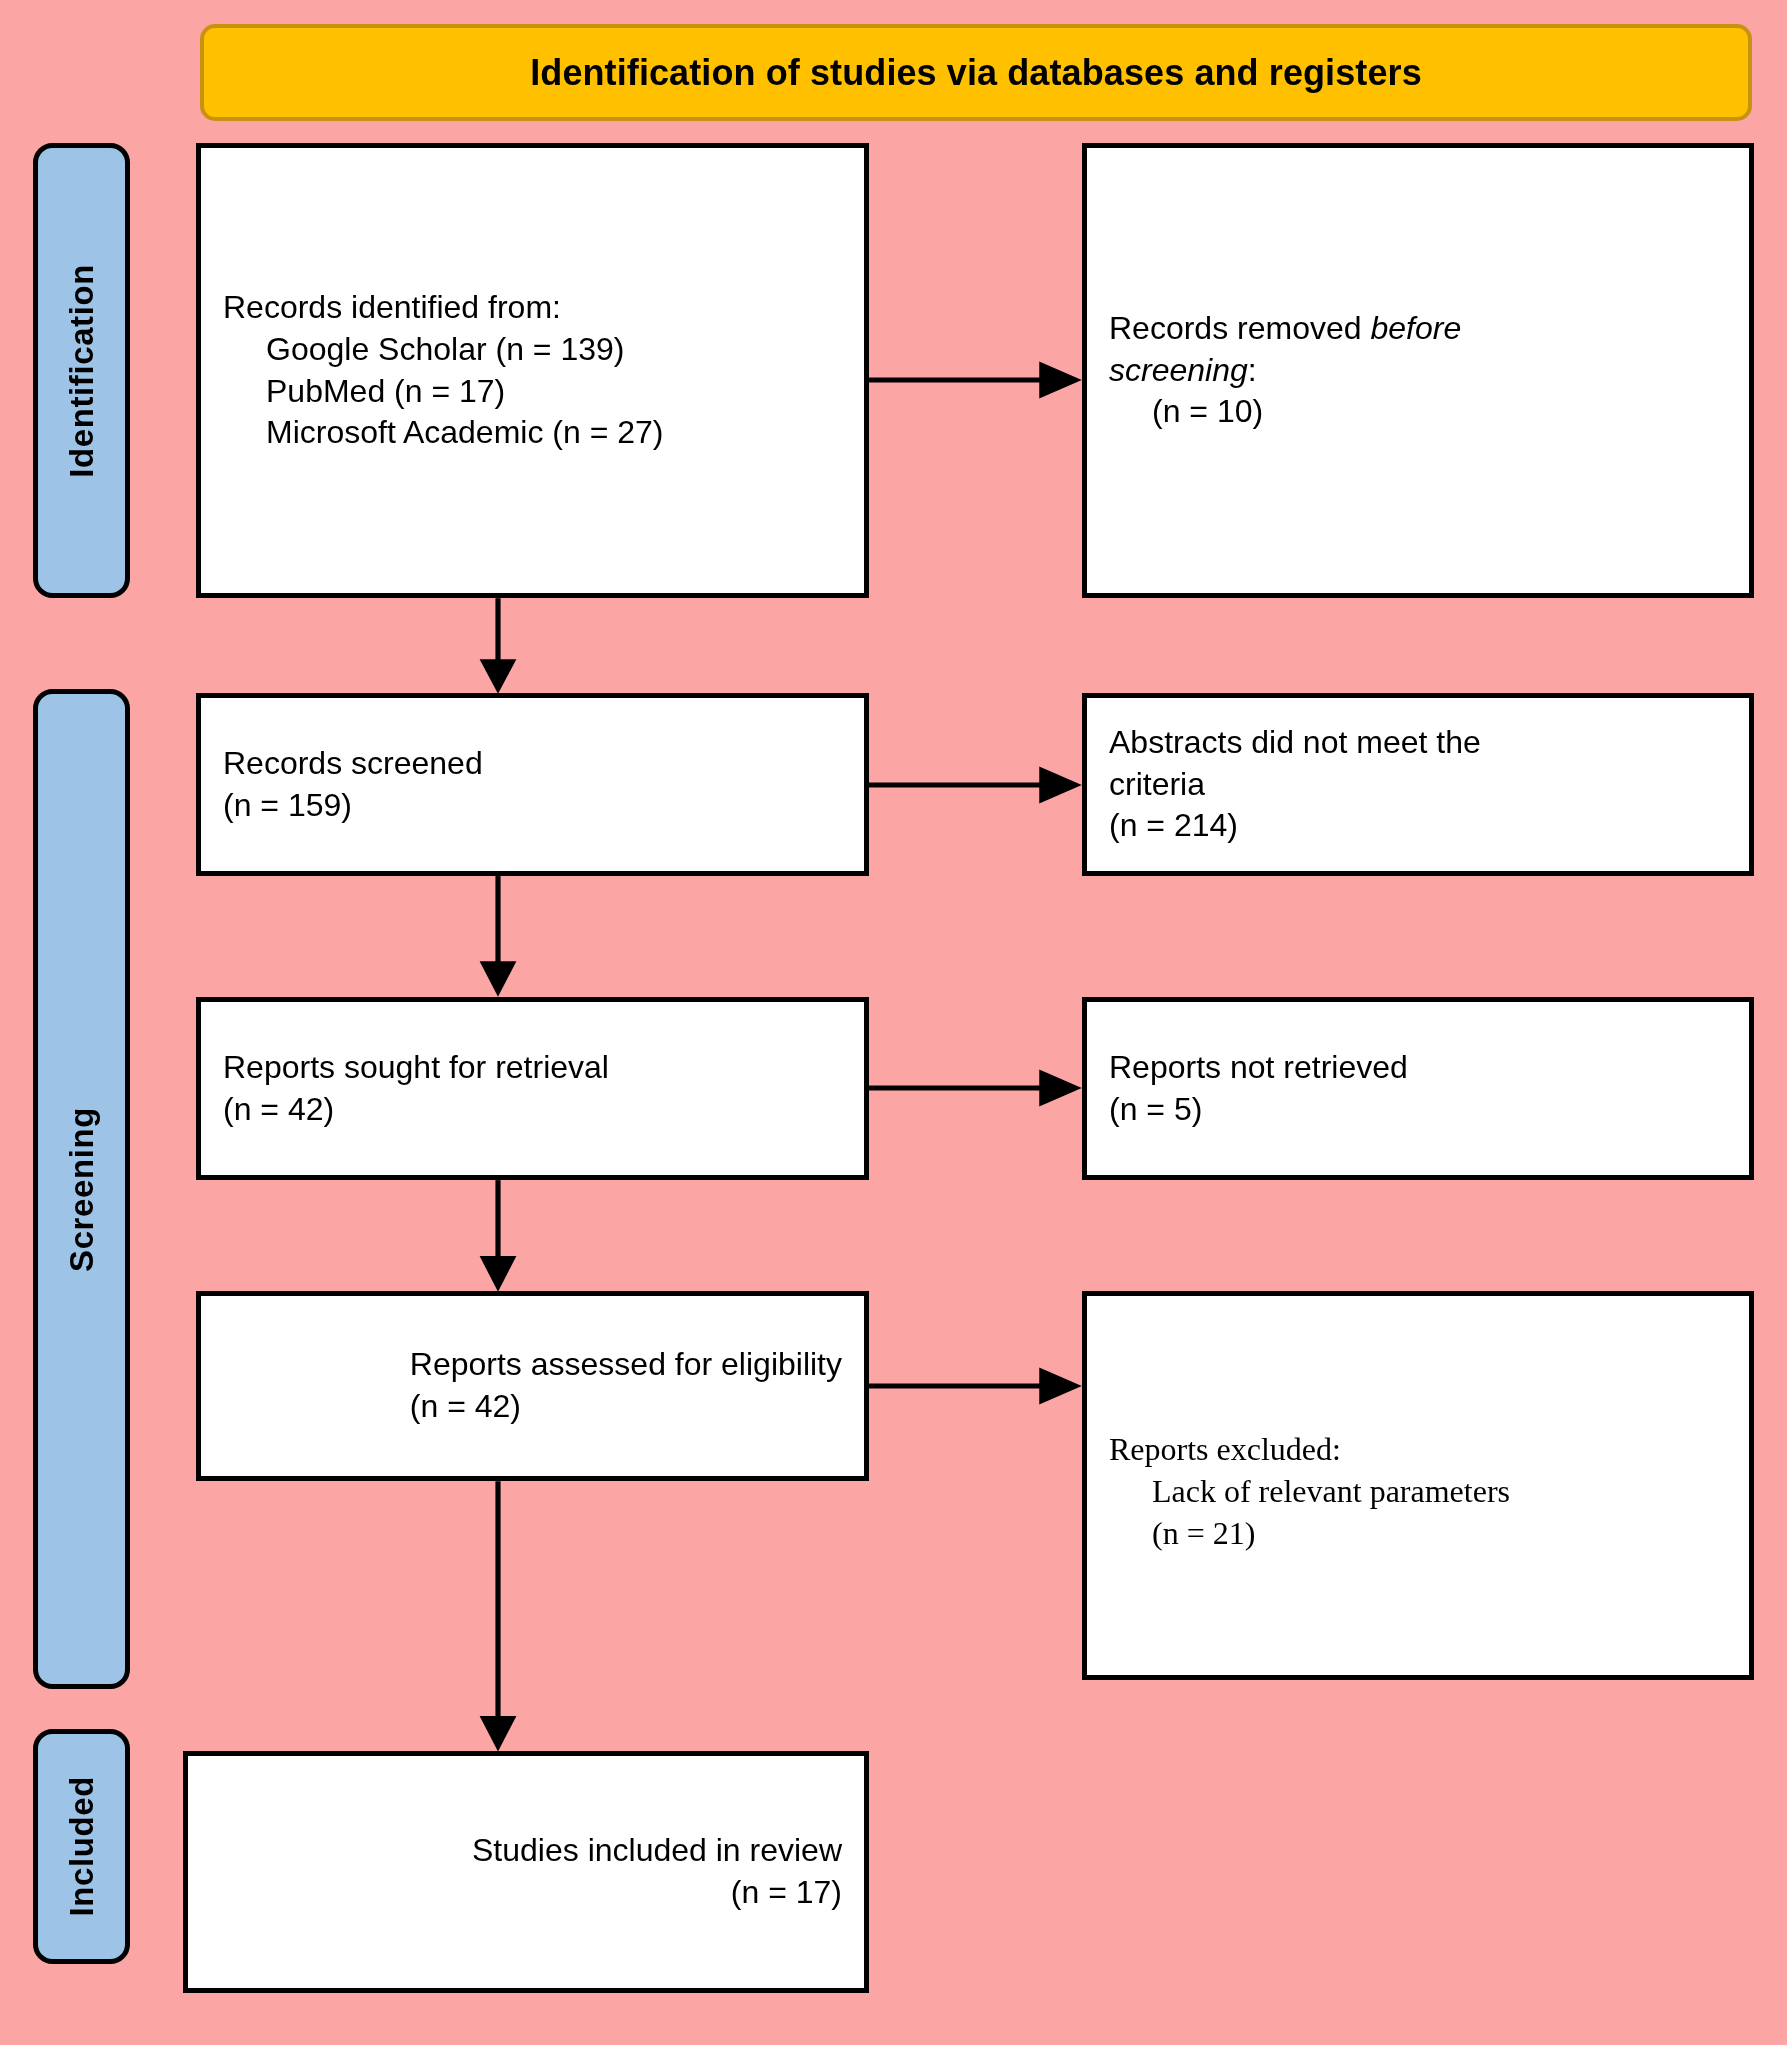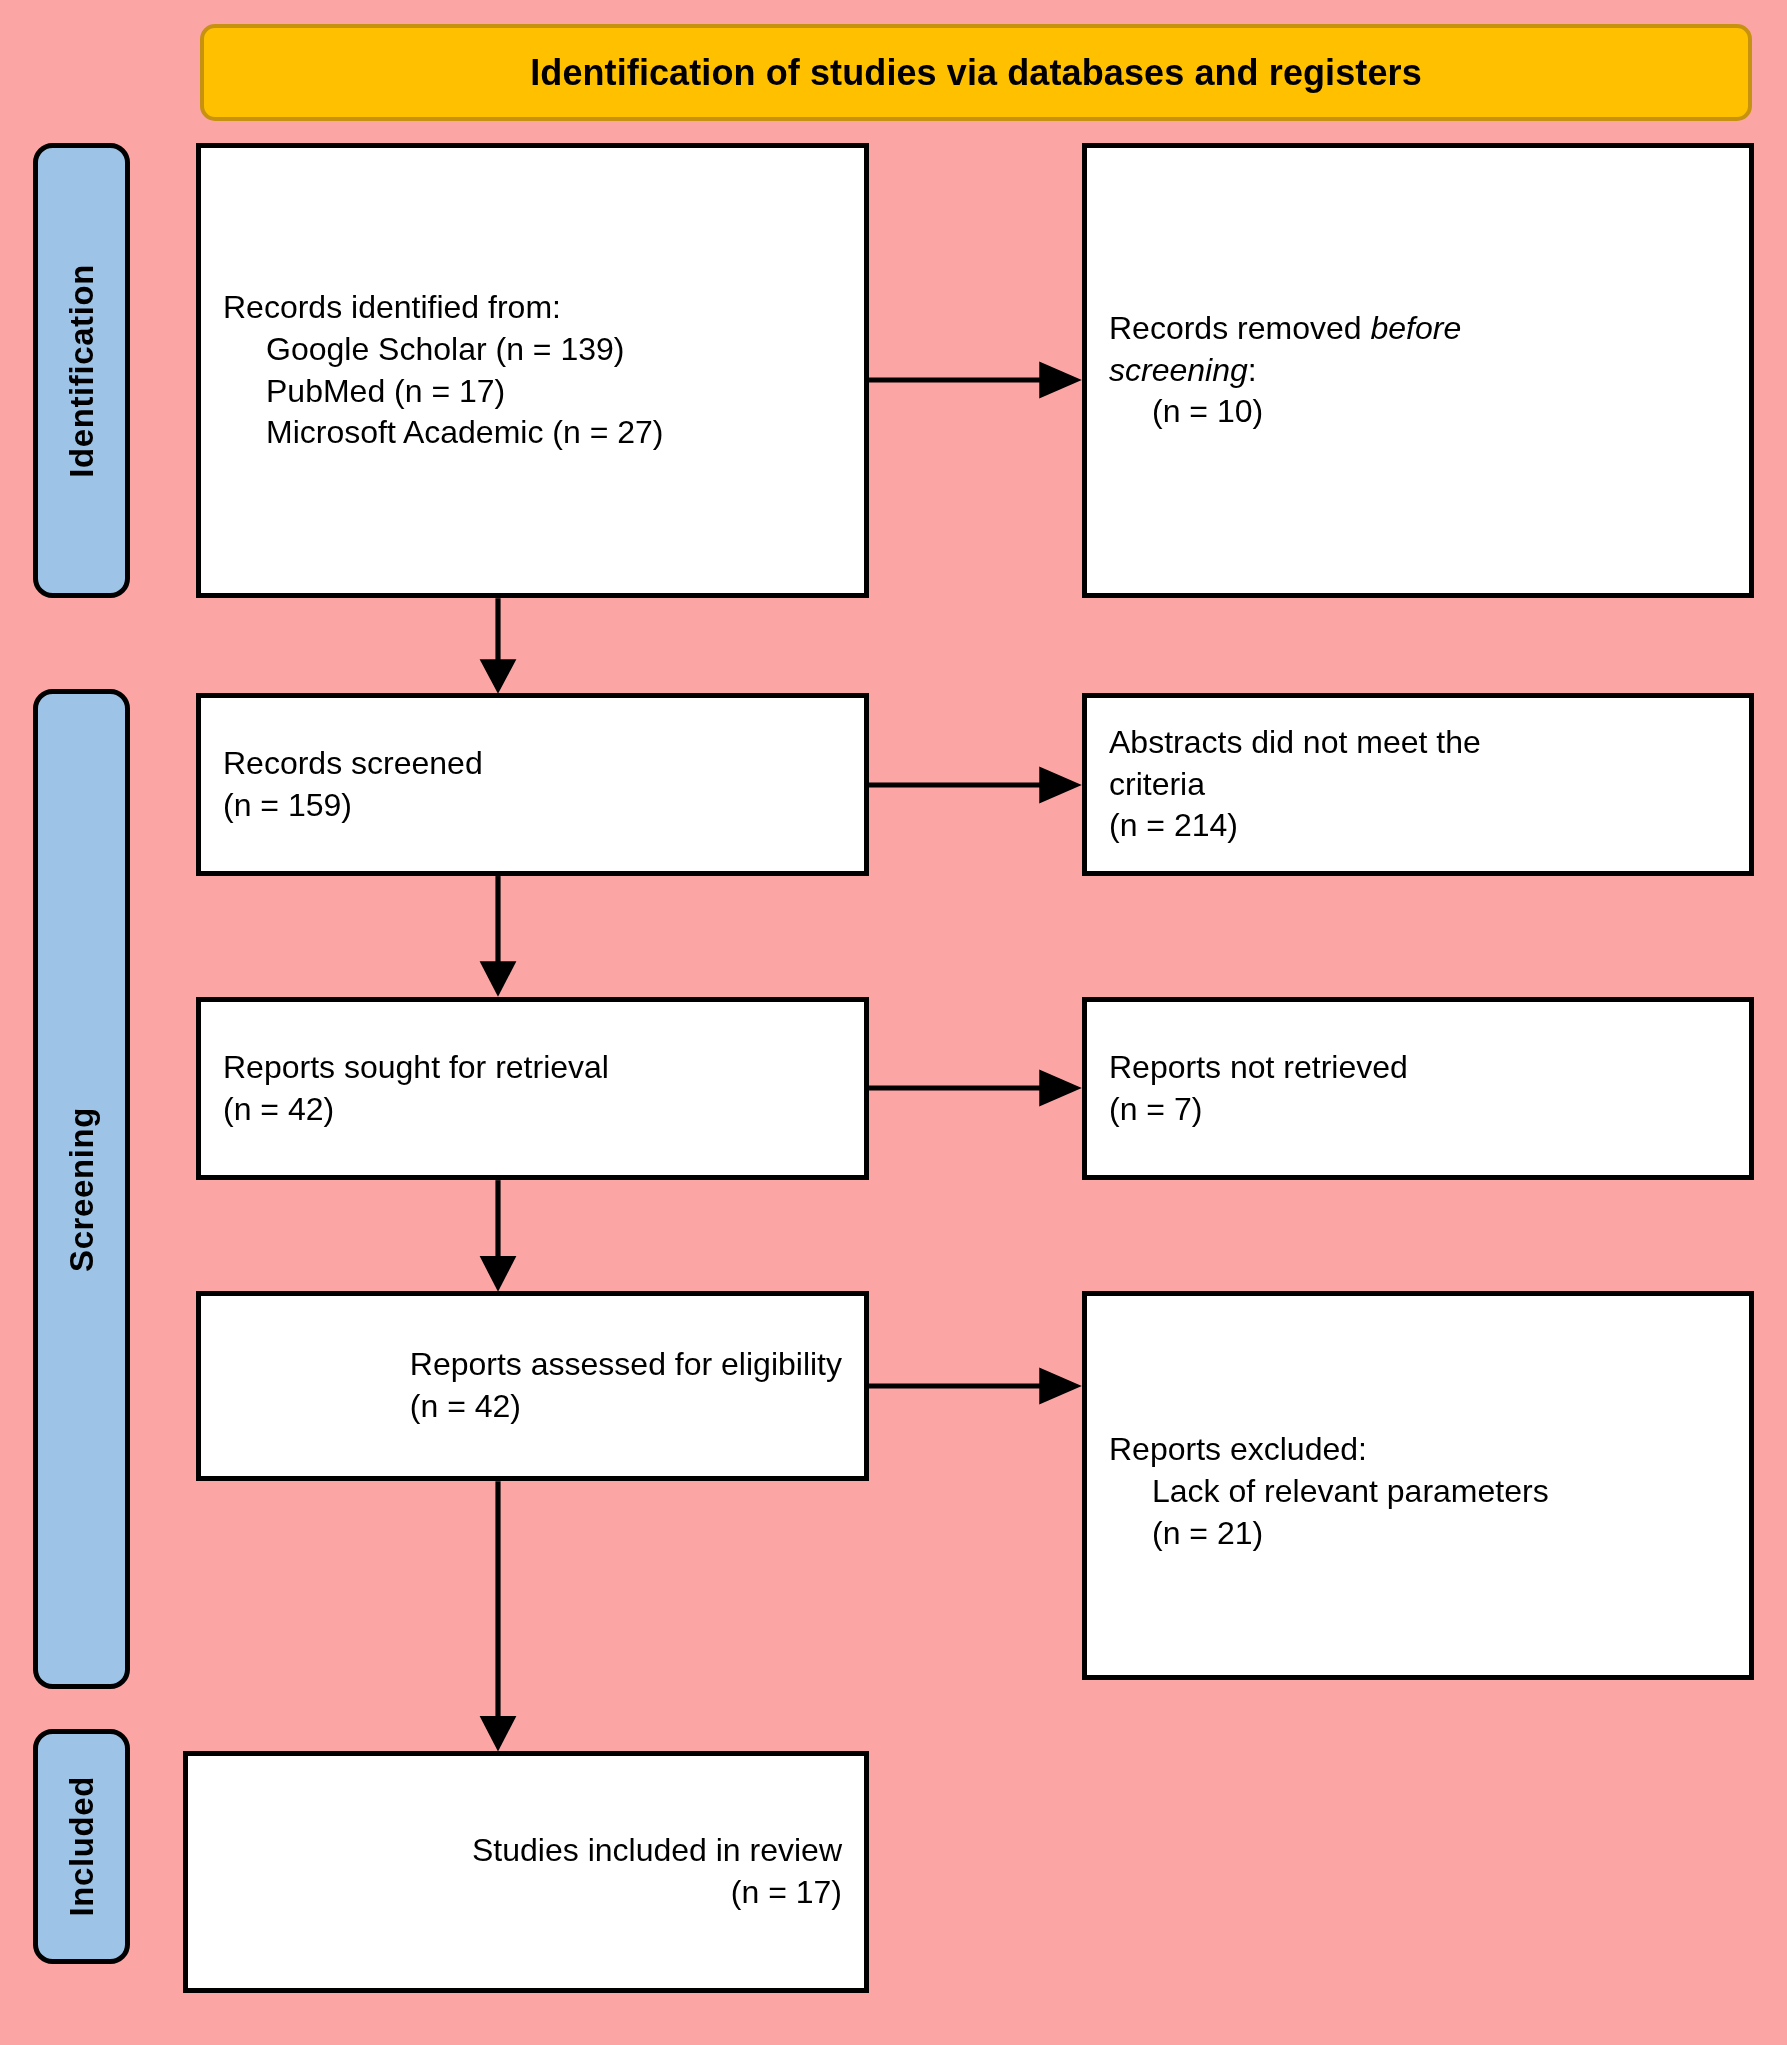--- a/index.html
+++ b/index.html
@@ -94,21 +94,21 @@
   #box-assessed        { left: 196px; top: 1291px; width: 673px; height: 190px; align-items: flex-end; }
   #box-included-review { left: 183px; top: 1751px; width: 686px; height: 242px; text-align: right; }
 
   
   #box-removed   { left: 1082px; top: 143px;  width: 672px; height: 455px; }
   #box-abstracts { left: 1082px; top: 693px; width: 672px; height: 183px; }
   #box-notretr   { left: 1082px; top: 997px; width: 672px; height: 183px; }
   #box-excluded  { left: 1082px; top: 1291px; width: 672px; height: 389px; }
 
   
-  #box-excluded .box-body { margin-top: 12.7px; }
+  #box-excluded .box-body { margin-top: 12.7px; font-family: Liberation Serif, serif; }
 
   
   .arrow-svg {
     position: absolute;
     overflow: visible;
   }
   .arrow-svg line { stroke: #000000; stroke-width: 9; }
   .arrow-svg polygon { fill: #000000; }
 </style>
 </head>
@@ -165,21 +165,21 @@
   <div class="box" id="box-sought">
     <div class="box-body">
       <div class="box-line">Reports sought for retrieval</div>
       <div class="box-line">(n = 42)</div>
     </div>
   </div>
 
   <div class="box" id="box-notretr">
     <div class="box-body">
       <div class="box-line">Reports not retrieved</div>
-      <div class="box-line">(n = 7)</div>
+      <div class="box-line">(n = 5)</div>
     </div>
   </div>
 
   <div class="box" id="box-assessed">
     <div class="box-body">
       <div class="box-line">Reports assessed for eligibility</div>
       <div class="box-line">(n = 42)</div>
     </div>
   </div>
 

